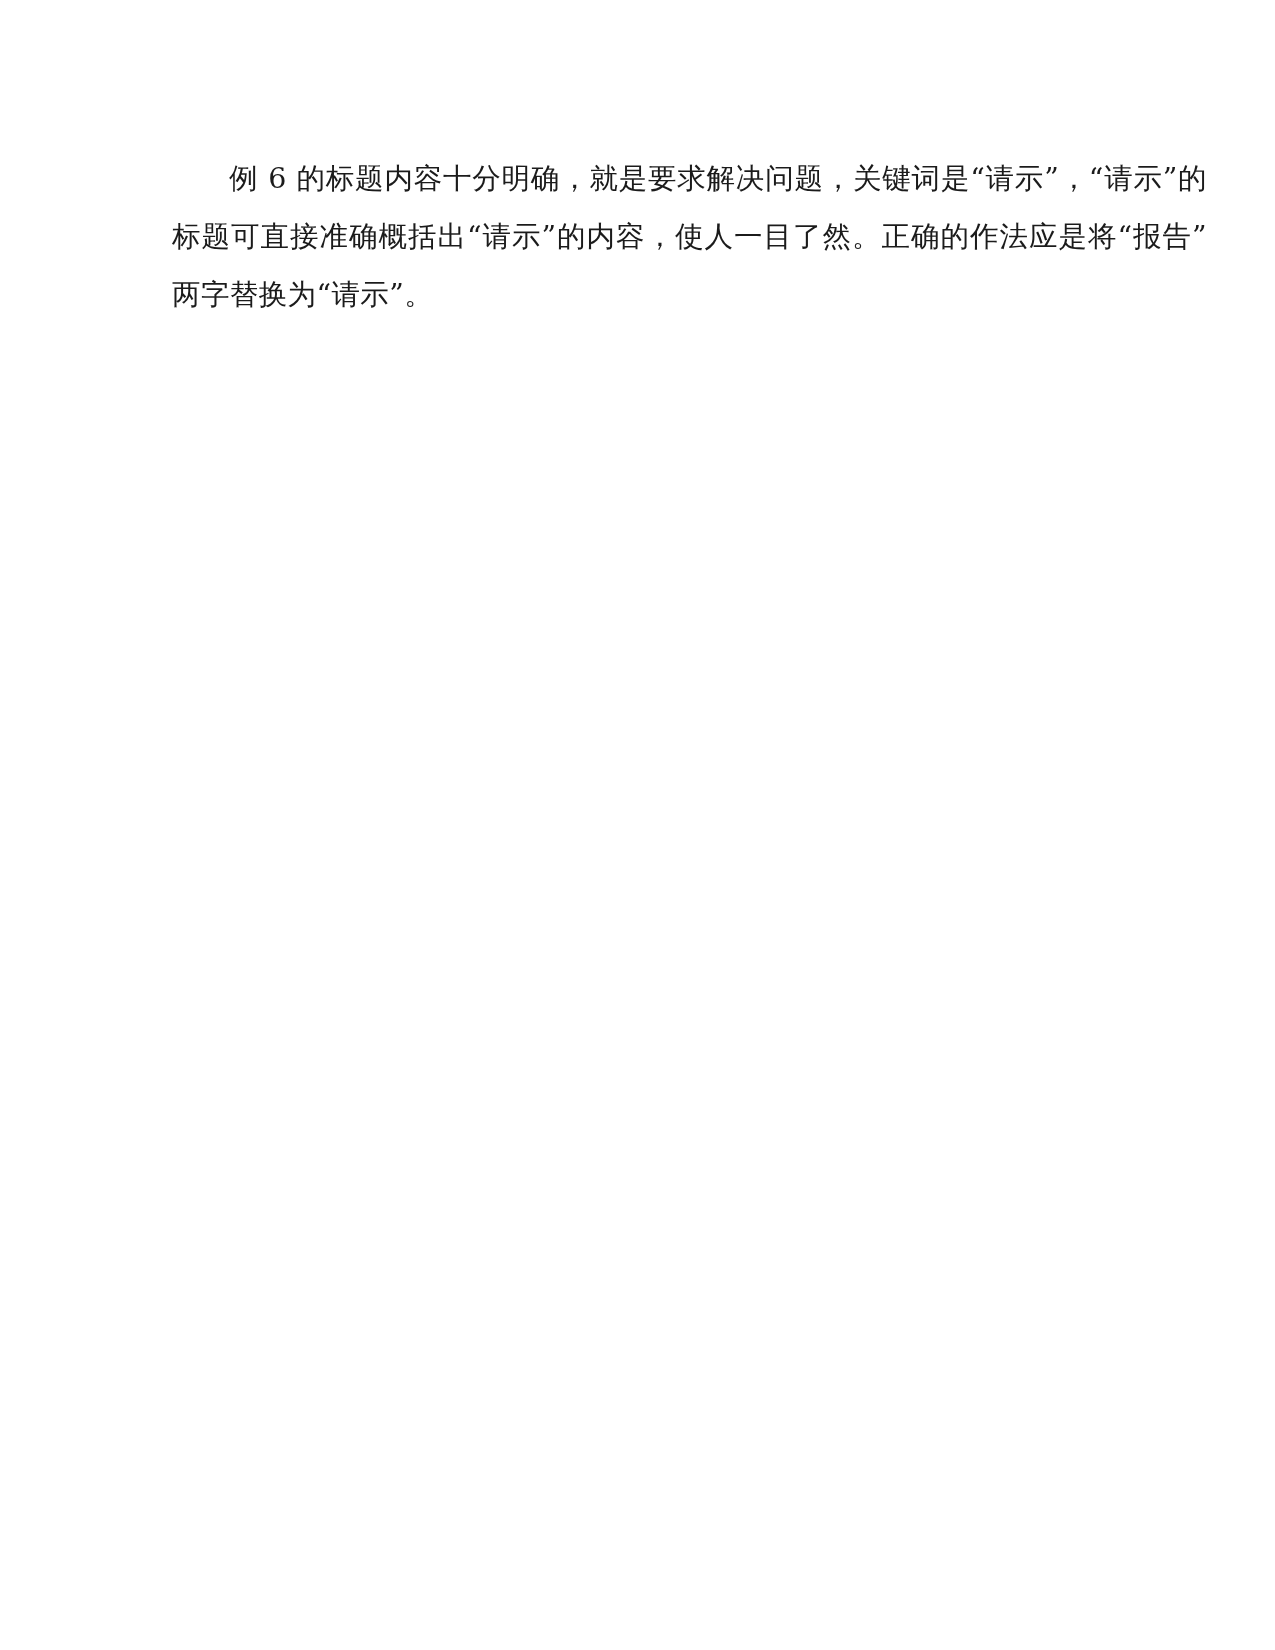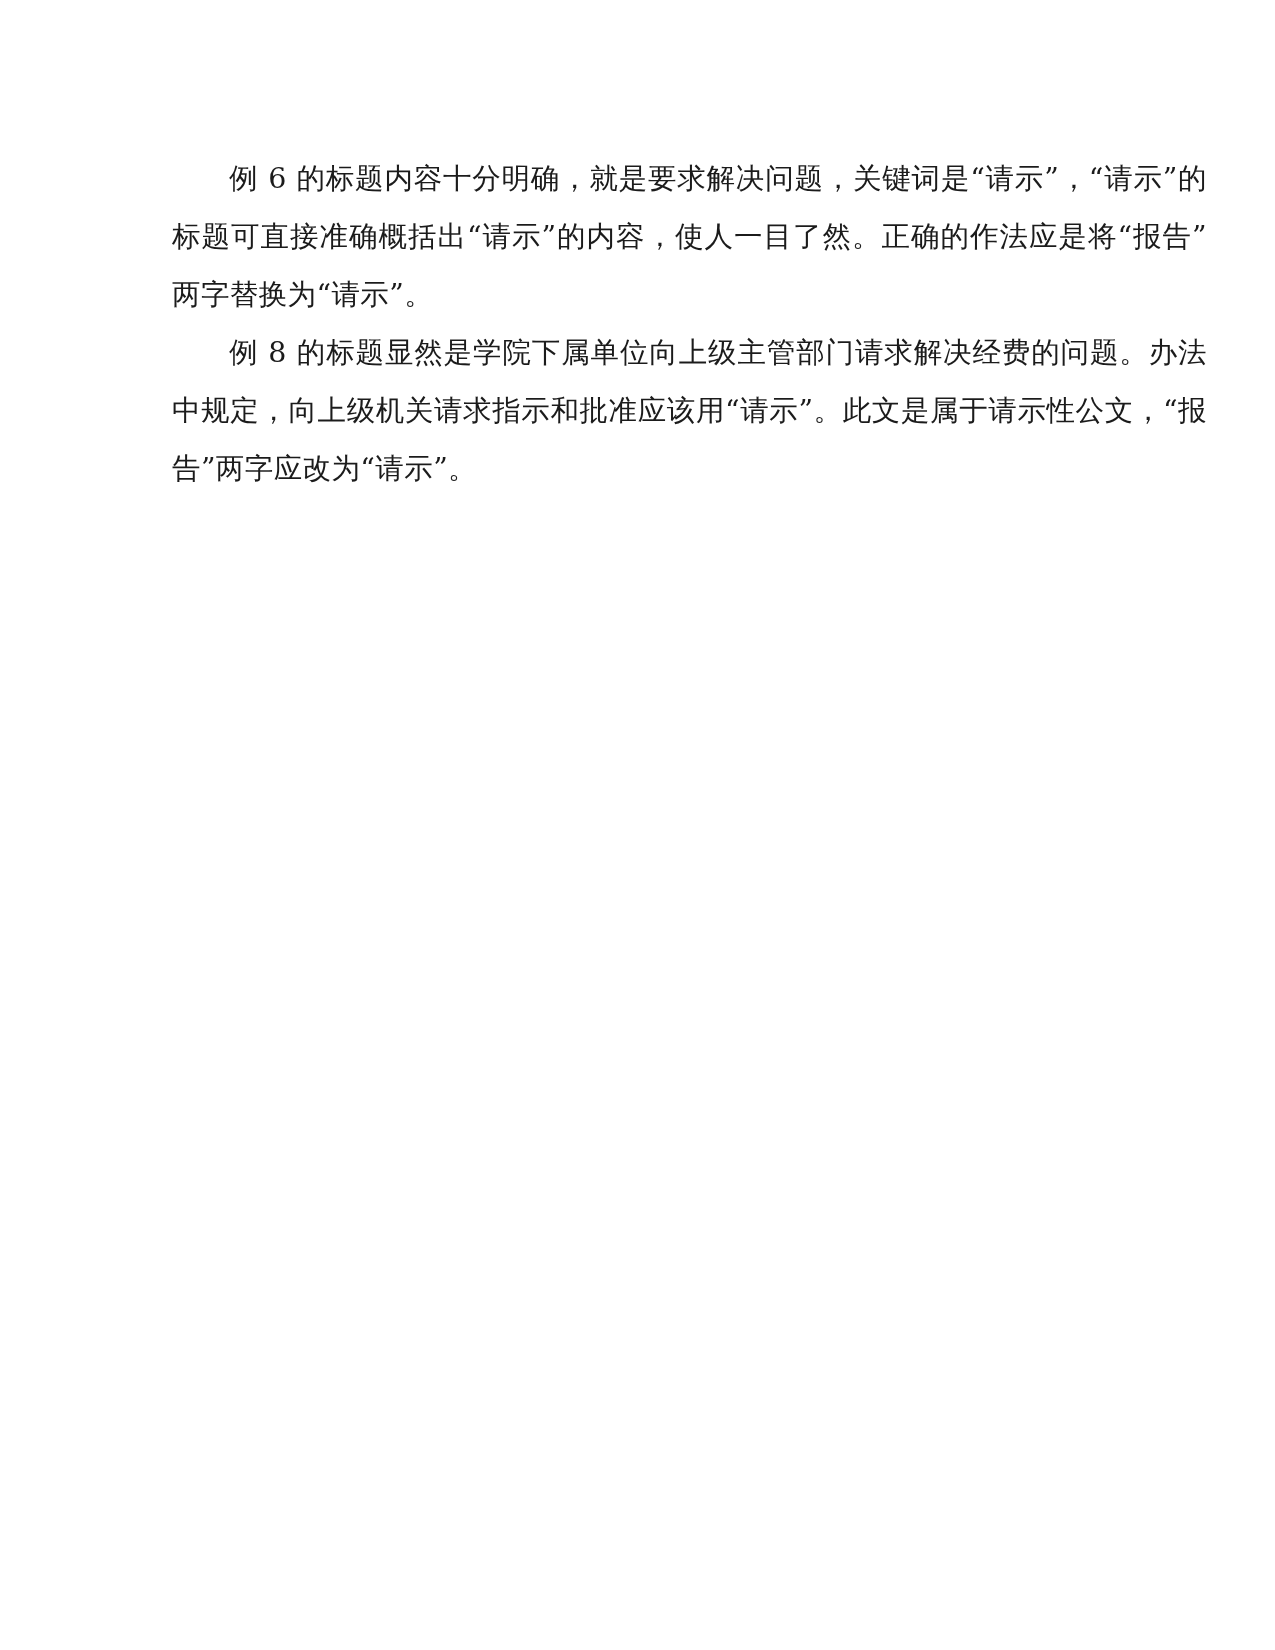--- a/index.html
+++ b/index.html
@@ -39,15 +39,14 @@
   .para + .para {
     margin-top: 0;
   }
 </style>
 </head>
 <body>
 
 <div class="page">
   <div class="doc-body">
     <p class="para">例 6 的标题内容十分明确，就是要求解决问题，关键词是“请示”，“请示”的标题可直接准确概括出“请示”的内容，使人一目了然。正确的作法应是将“报告”两字替换为“请示”。</p>
-    <p class="para">例 8 的标题显然是学院下属单位向上级主管部门请求解决经费的问题。办法中规定，向上级机关请求指示和批准应该用“请示”。此文是属于请示性公文，“报告”两字应改为“请示”。</p>
   </div>
 </div>
 
 </body></html>

